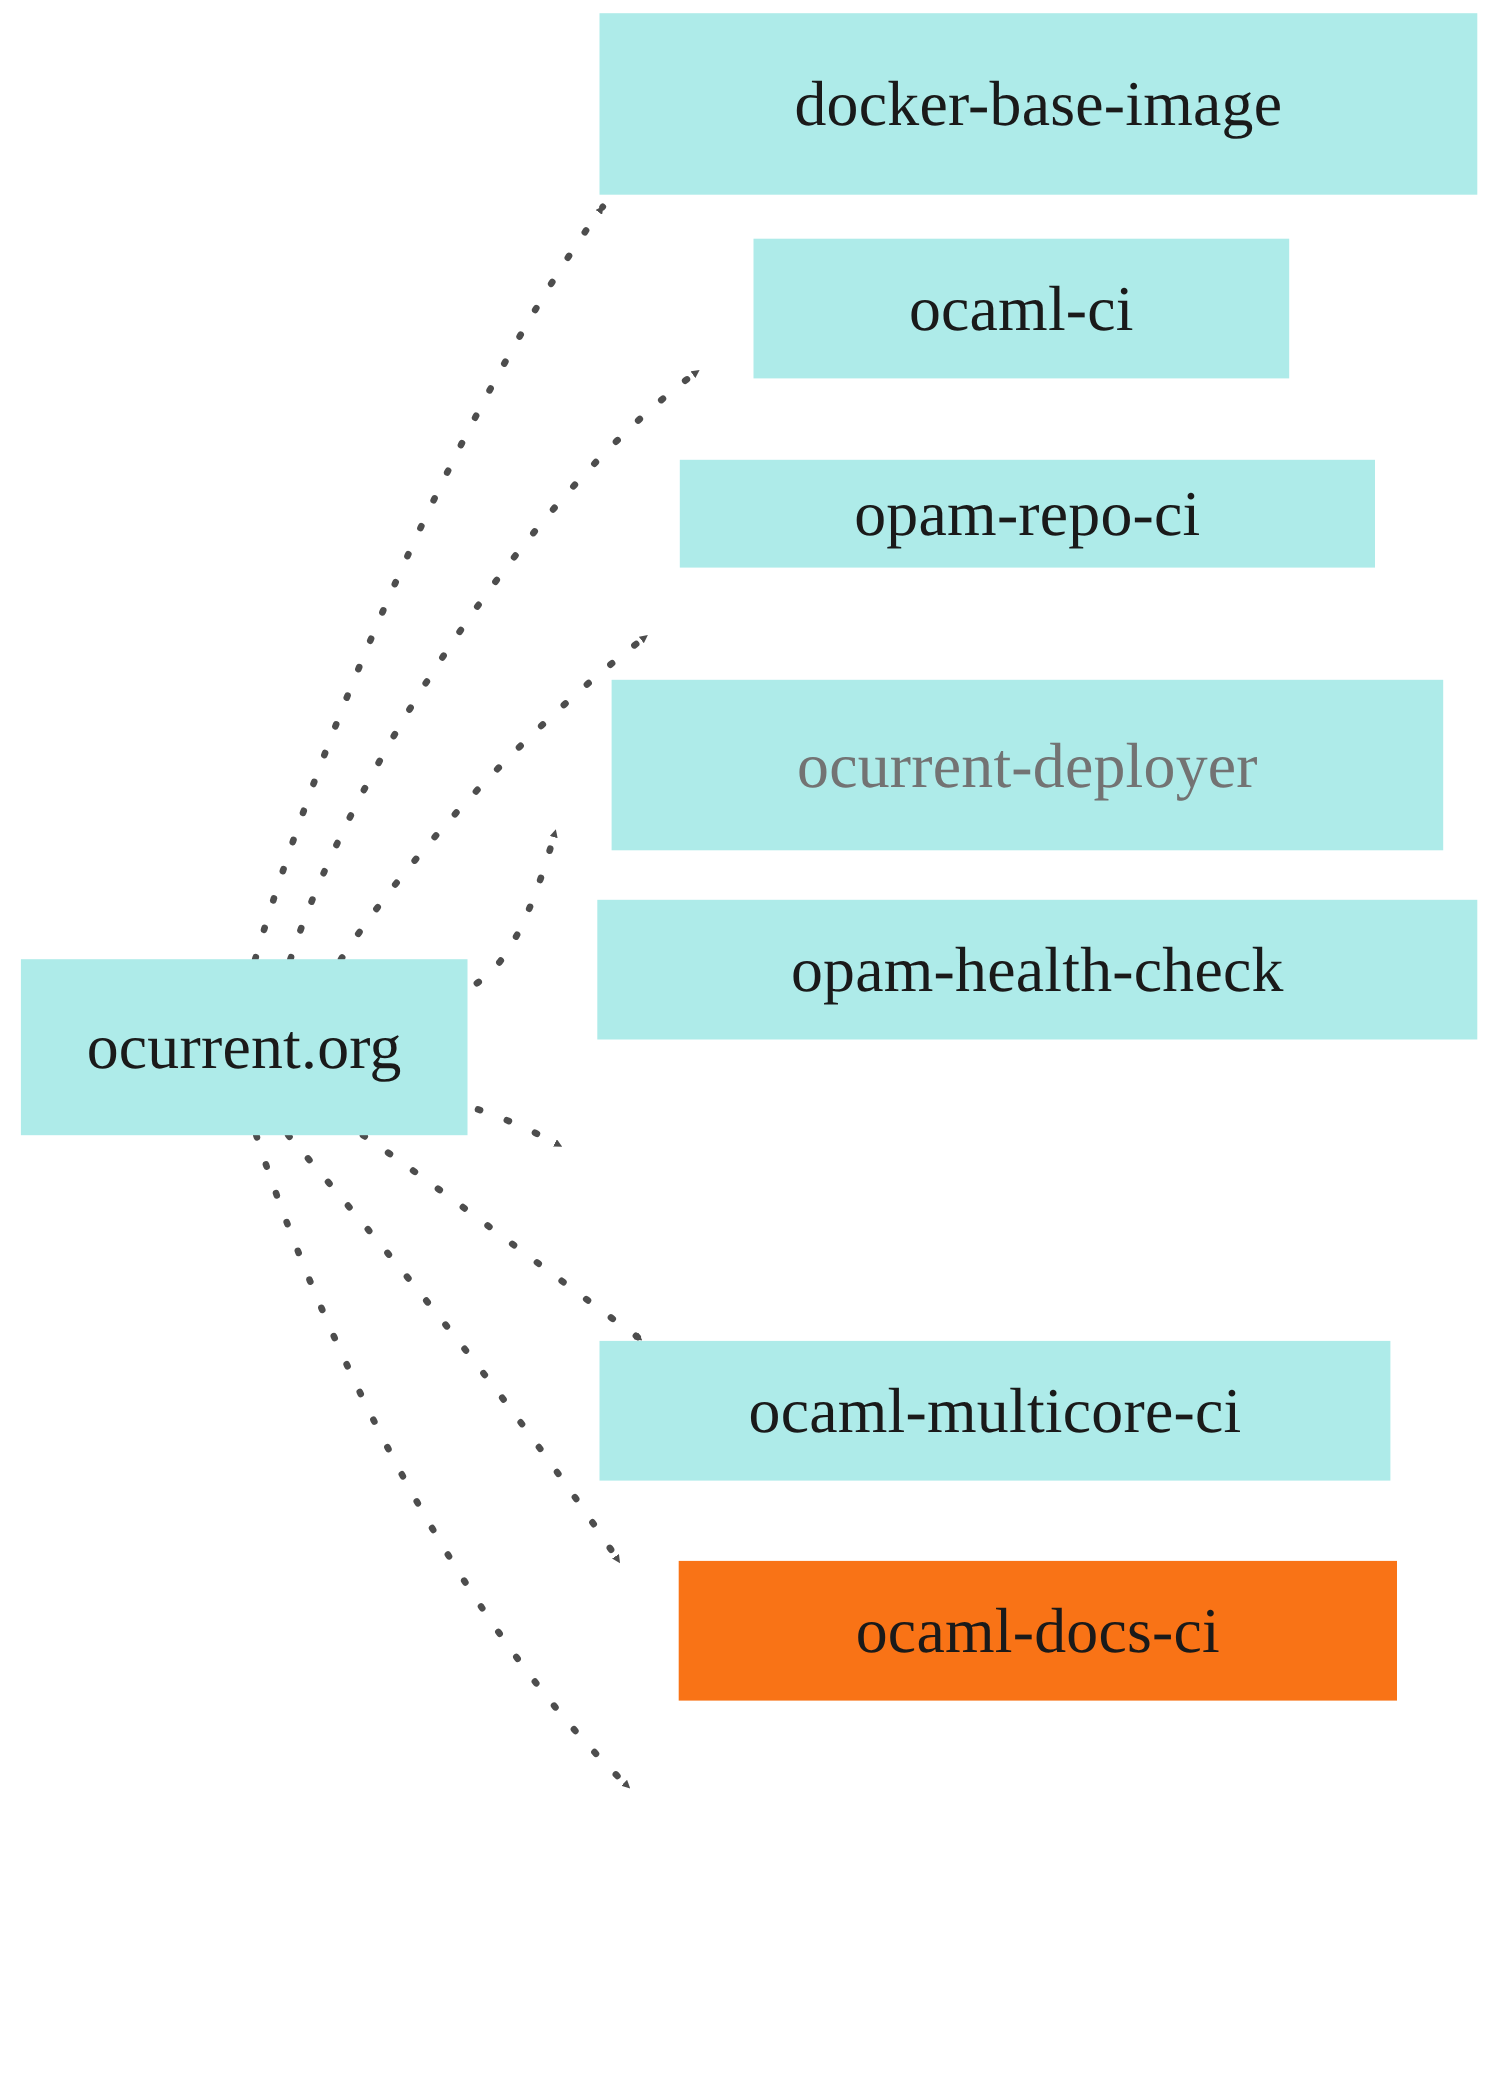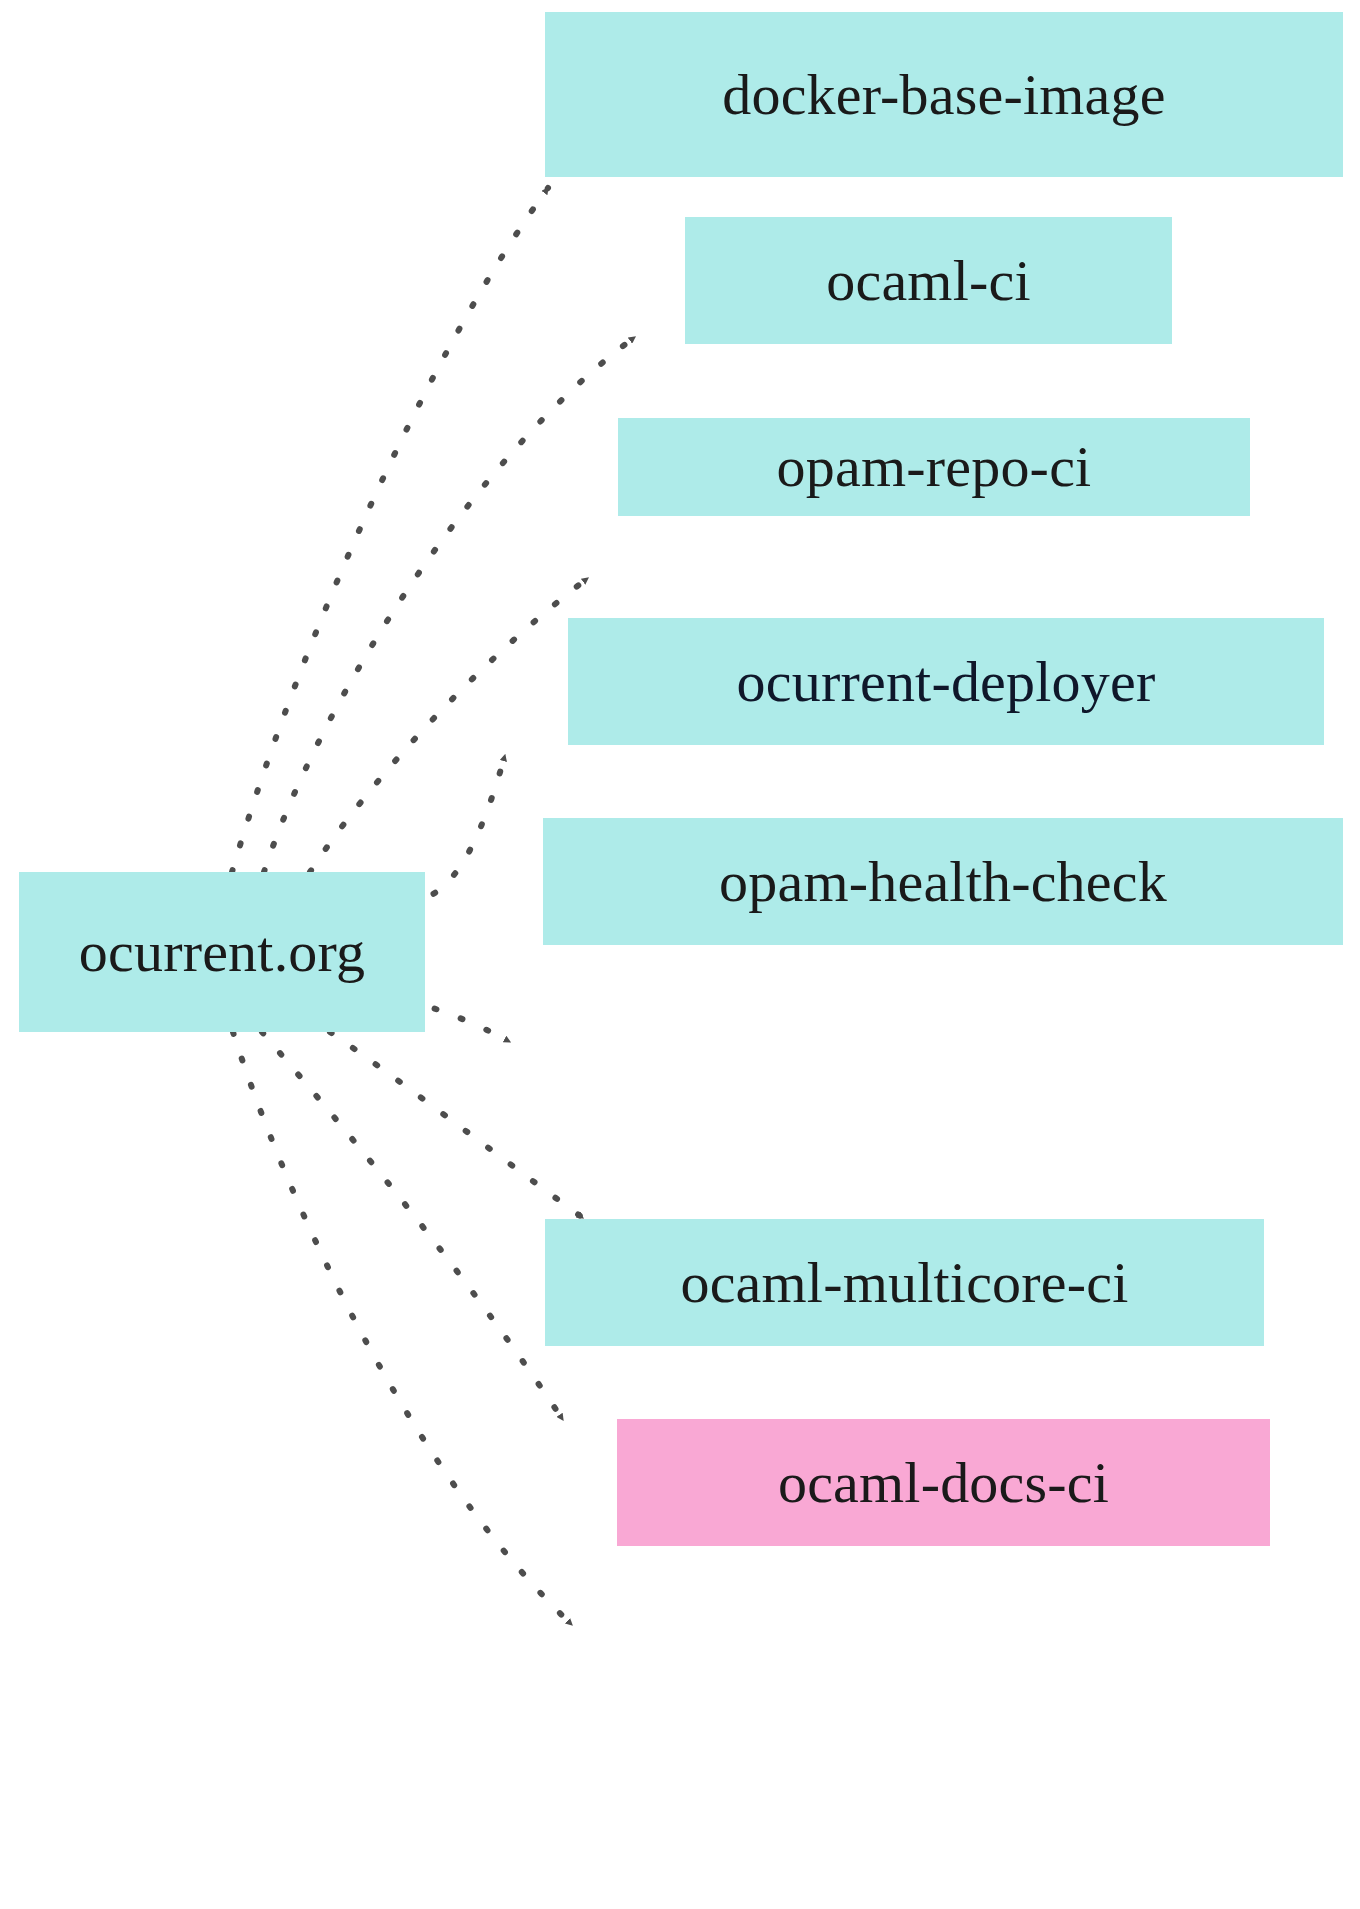--- a/index.html
+++ b/index.html
@@ -74,30 +74,30 @@
   </div>
 
   <div class="node" style="left: 685px; top: 217px; width: 487px; height: 127px; background: rgb(174, 235, 233); color: rgb(26, 26, 26);">
     <span class="node-label">ocaml-ci</span>
   </div>
 
   <div class="node" style="left: 618px; top: 418px; width: 632px; height: 98px; background: rgb(174, 235, 233); color: rgb(26, 26, 26);">
     <span class="node-label">opam-repo-ci</span>
   </div>
 
-  <div class="node" style="left: 556px; top: 618px; width: 756px; height: 127px; background: rgb(174, 235, 233); color: #0f172a; margin-left: 12px;">
+  <div class="node" style="left: 556px; top: 618px; width: 756px; height: 155px; background: rgb(174, 235, 233); color: #737373;">
     <span class="node-label">ocurrent-deployer</span>
   </div>
 
   <div class="node" style="left: 543px; top: 818px; width: 800px; height: 127px; background: rgb(174, 235, 233); color: rgb(26, 26, 26); justify-content: center;">
     <span class="node-label">opam-health-check</span>
   </div>
 
 
   <div class="node" style="left: 545px; top: 1219px; width: 719px; height: 127px; background: rgb(174, 235, 233); color: rgb(26, 26, 26);">
     <span class="node-label">ocaml-multicore-ci</span>
   </div>
 
-  <div class="node" style="left: 617px; top: 1419px; width: 653px; height: 127px; background: #f9a8d4; color: rgb(26, 26, 26); text-align: center;">
+  <div class="node" style="left: 617px; top: 1419px; width: 653px; height: 127px; background: #f97316; color: rgb(26, 26, 26); text-align: center;">
     <span class="node-label">ocaml-docs-ci</span>
   </div>
 
 </div>
 
 </body></html>

